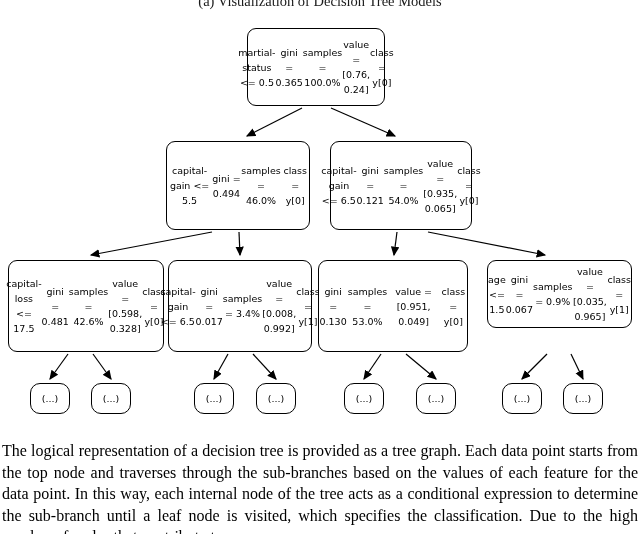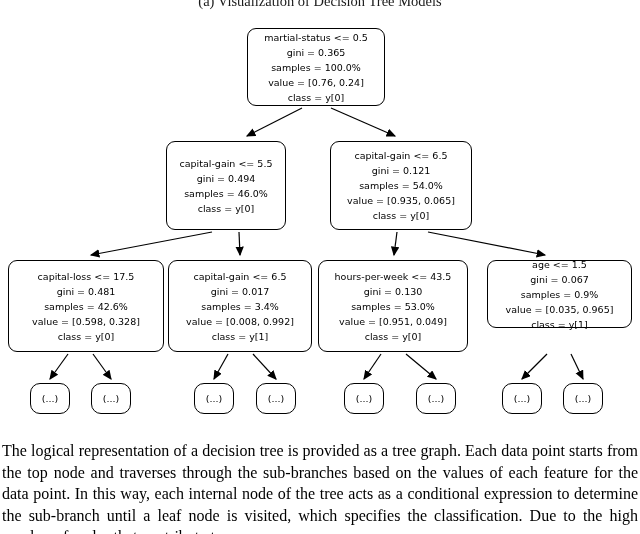--- a/index.html
+++ b/index.html
@@ -8,21 +8,21 @@
     font-family:"Liberation Serif",serif;color:#000;
   }
   .caption{
     position:absolute;top:-7px;left:0;width:640px;text-align:center;
     font-size:14.5px;color:#1a1a1a;white-space:nowrap;
   }
   .tree{position:absolute;top:0;left:0;width:640px;height:422px;}
   .edges{position:absolute;top:0;left:0;}
   .tree-node{
     position:absolute;background:#fff;border:1.4px solid #000;border-radius:9px;
-    display:flex;flex-direction:column;justify-content:center;align-items:center;
+    display:flex;justify-content:center;align-items:center;
     font-family:"DejaVu Sans",sans-serif;font-size:9.5px;line-height:15px;
     text-align:center;box-sizing:border-box;
   }
   .leaf{
     position:absolute;background:#fff;border:1.4px solid #000;border-radius:10px;
     width:40px;height:31px;display:flex;align-items:center;justify-content:center;
     font-family:"DejaVu Sans",sans-serif;font-size:9.5px;box-sizing:border-box;
   }
   .edge-label{
     position:absolute;font-family:"DejaVu Sans",sans-serif;font-size:10px;color:#000;margin-top:44px;
@@ -65,21 +65,21 @@
   <span class="edge-label" style="left:356px;top:111px">Models</span>
 
   <div class="tree-node" style="left:247px;top:28px;width:138px;height:78px">
     <span>martial-status &lt;= 0.5</span>
     <span>gini = 0.365</span>
     <span>samples = 100.0%</span>
     <span>value = [0.76, 0.24]</span>
     <span>class = y[0]</span>
   </div>
 
-  <div class="tree-node" style="left:166px;top:141px;width:120px;height:89px">
+  <div class="tree-node" style="left:166px;top:141px;width:144px;height:89px">
     <span>capital-gain &lt;= 5.5</span>
     <span>gini = 0.494</span>
     <span>samples = 46.0%</span>
     <span>class = y[0]</span>
   </div>
 
   <div class="tree-node" style="left:330px;top:141px;width:142px;height:89px">
     <span>capital-gain &lt;= 6.5</span>
     <span>gini = 0.121</span>
     <span>samples = 54.0%</span>
@@ -97,21 +97,20 @@
 
   <div class="tree-node" style="left:168px;top:260px;width:144px;height:92px">
     <span>capital-gain &lt;= 6.5</span>
     <span>gini = 0.017</span>
     <span>samples = 3.4%</span>
     <span>value = [0.008, 0.992]</span>
     <span>class = y[1]</span>
   </div>
 
   <div class="tree-node" style="left:318px;top:260px;width:150px;height:92px">
-    <span>hours-per-week &lt;= 43.5</span>
     <span>gini = 0.130</span>
     <span>samples = 53.0%</span>
     <span>value = [0.951, 0.049]</span>
     <span>class = y[0]</span>
   </div>
 
   <div class="tree-node" style="left:487px;top:260px;width:145px;height:68px">
     <span>age &lt;= 1.5</span>
     <span>gini = 0.067</span>
     <span>samples = 0.9%</span>

